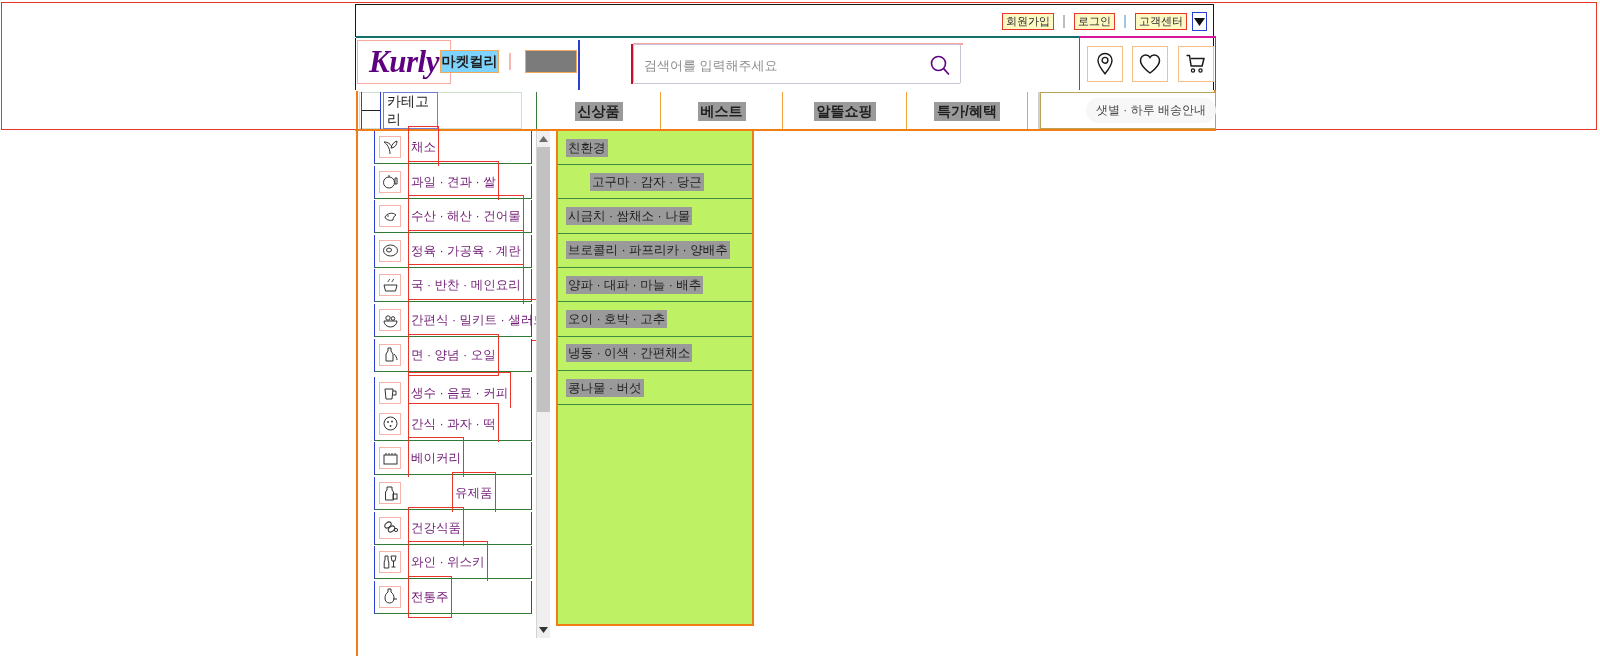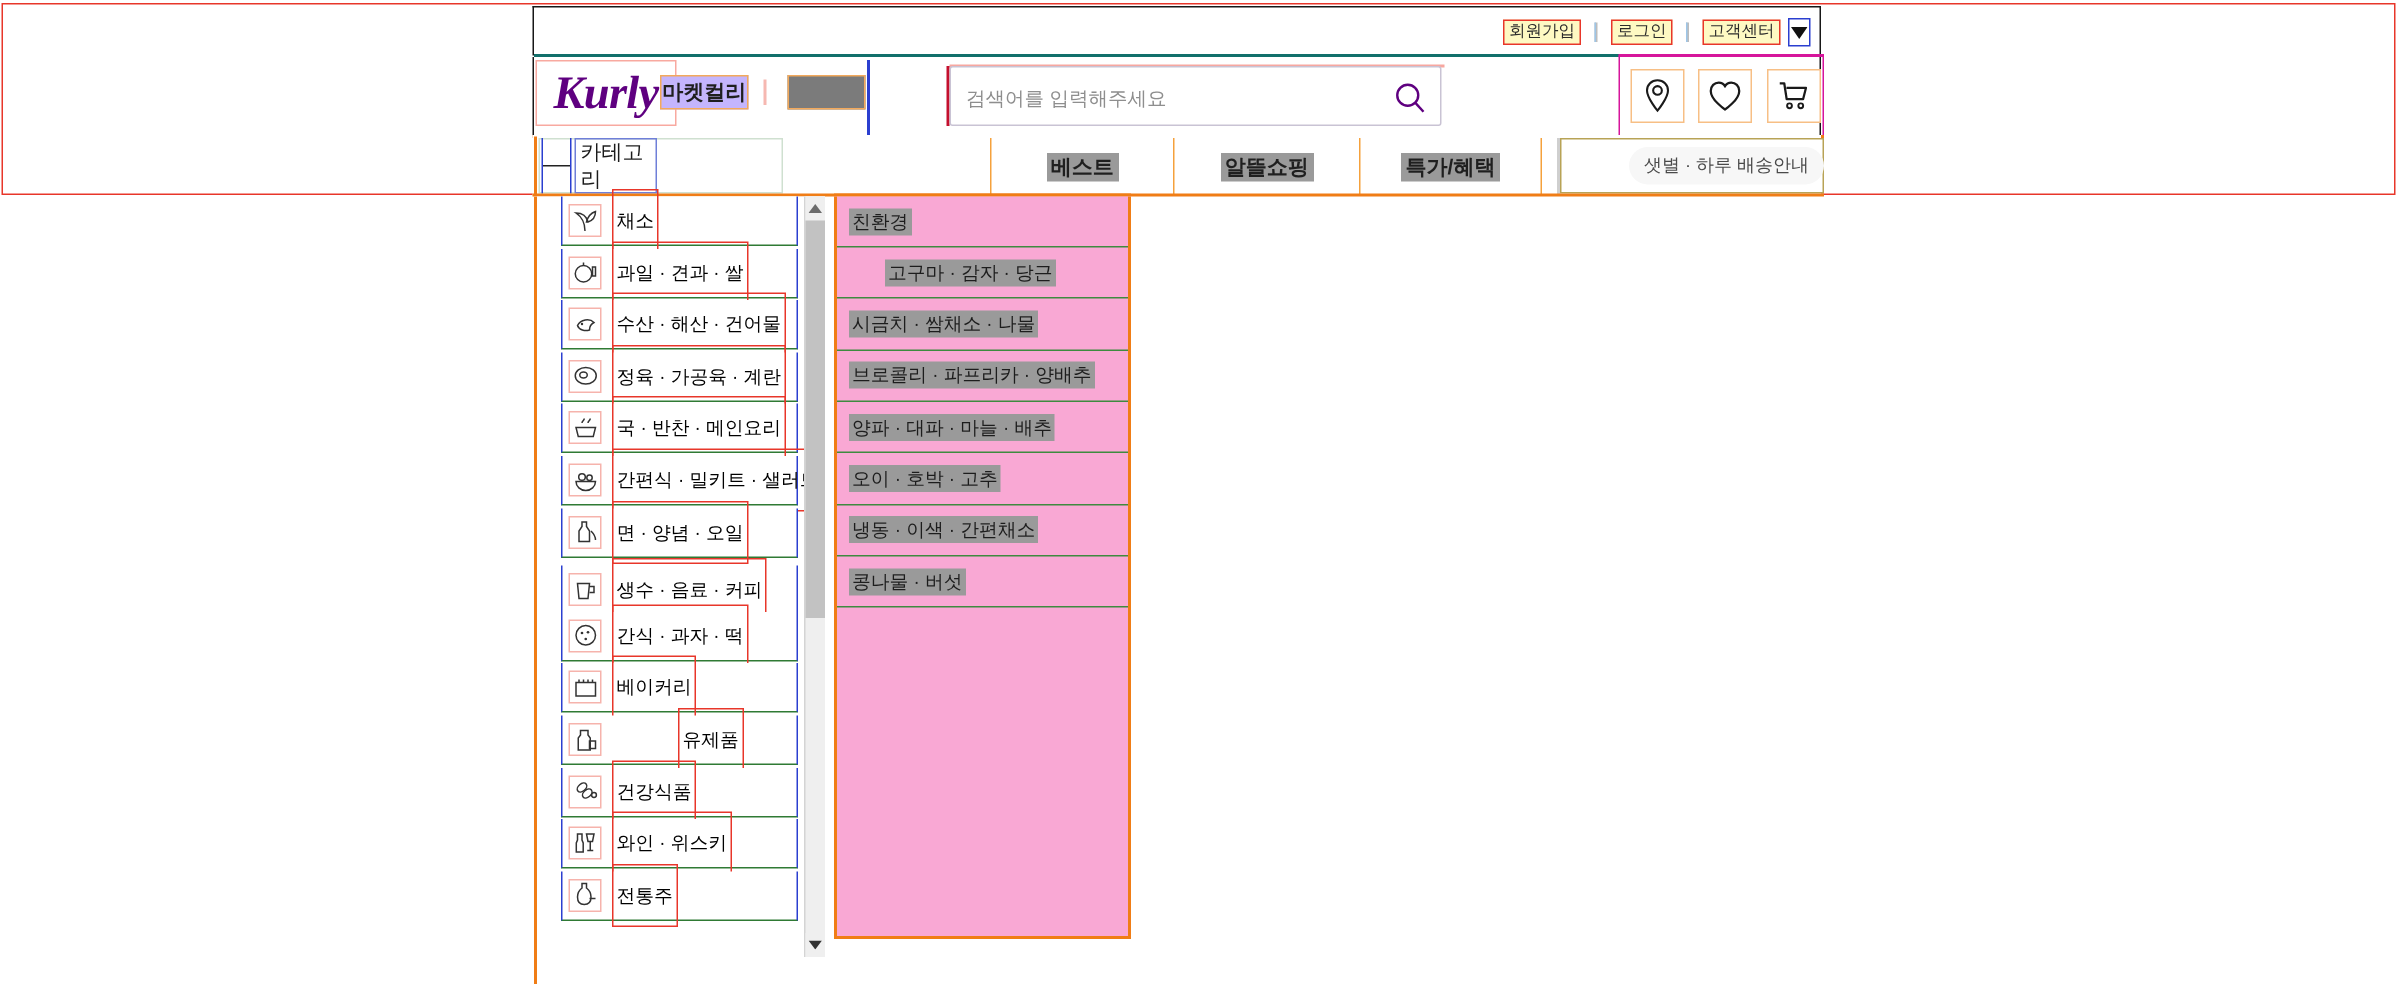--- a/index.html
+++ b/index.html
@@ -63,21 +63,21 @@
   .logo-text{
     position:absolute;left:0;top:0;width:100%;height:100%;
     display:flex;align-items:center;justify-content:center;
     font-family:"Liberation Serif","DejaVu Serif",serif;
     font-style:italic;font-weight:700;font-size:31px;color:#5f0080;
     letter-spacing:-0.5px;
   }
   .brandtab{
     position:absolute;top:50px;height:23px;
     border:1.5px solid #f2a95c;box-sizing:border-box;
-    background:#c4b5fd;display:flex;align-items:center;justify-content:center;
+    background:#7dd3fc;display:flex;align-items:center;justify-content:center;
     font-size:14px;font-weight:700;color:#1f1f1f;
   }
   .brandtab.a{left:440px;width:59px;}
   .brandtab.b{left:525px;width:52px;background:#7b7b7b;}
   .brand-div{
     position:absolute;left:509px;top:53px;width:2px;height:17px;background:#f6b8b1;
   }
   .blue-vline{
     position:absolute;left:578px;top:40px;width:2px;height:50px;background:#2b3fd0;
   }
@@ -174,41 +174,41 @@
     border-bottom:1.5px solid #2f7a34;
     display:flex;align-items:center;background:#fff;
   }
   .catitem .ic{
     width:22px;height:22px;margin-left:4px;margin-right:7px;
     border:1.5px solid #f6b3ac;box-sizing:border-box;flex:0 0 auto;
     display:flex;align-items:center;justify-content:center;
   }
   .catitem .ic svg{display:block;}
   .catitem .lbl{
-    font-size:12.5px;color:#000000;white-space:nowrap;
+    font-size:12.5px;color:#701a75;white-space:nowrap;
     border:1.5px solid #e8362a;box-sizing:border-box;padding:12px 2px;line-height:16px;
   }
   .cat-scroll{
     position:absolute;left:536px;top:131px;width:14px;height:507px;
     background:#efefef;border-left:1px solid #d4d4d4;box-sizing:border-box;
   }
   .cat-scroll .thumb{
     position:absolute;left:0;top:16px;width:13px;height:265px;background:#c2c2c2;
   }
   .cat-scroll .arw{
     position:absolute;left:0;width:13px;height:16px;display:flex;
     align-items:center;justify-content:center;background:#efefef;
   }
   .cat-scroll .arw.up{top:0;}
   .cat-scroll .arw.dn{bottom:0;}
 
   
   .submenu{
     position:absolute;left:556px;top:131px;width:198px;height:495px;
-    background:#f9a8d4;box-sizing:border-box;
+    background:#bef264;box-sizing:border-box;
     border:2px solid #f07d16;border-top:none;
   }
   .subitem{
     position:absolute;left:0;width:194px;height:34px;
     border-bottom:1.5px solid #3e8a3f;box-sizing:border-box;
     display:flex;align-items:center;padding-left:8px;
   }
   .subitem .lbl{
     font-size:12.5px;color:#1d1d1d;background:#9a9a9a;
     padding:1px 2px;line-height:16px;white-space:nowrap;
@@ -291,20 +291,23 @@
 
   <div class="cat-outer"></div>
   <div class="hamb">
       <i></i>
       <i></i>
       <i></i>
     </div>
   <div class="catbtn">카테고리</div>
 
   <div class="navtabs">
+    <div class="navtab t1">
+      <span class="lbl">신상품</span>
+    </div>
     <div class="navtab t2">
       <span class="lbl">베스트</span>
     </div>
     <div class="navtab t3">
       <span class="lbl">알뜰쇼핑</span>
     </div>
     <div class="navtab t4">
       <span class="lbl">특가/혜택</span>
     </div>
   </div>

